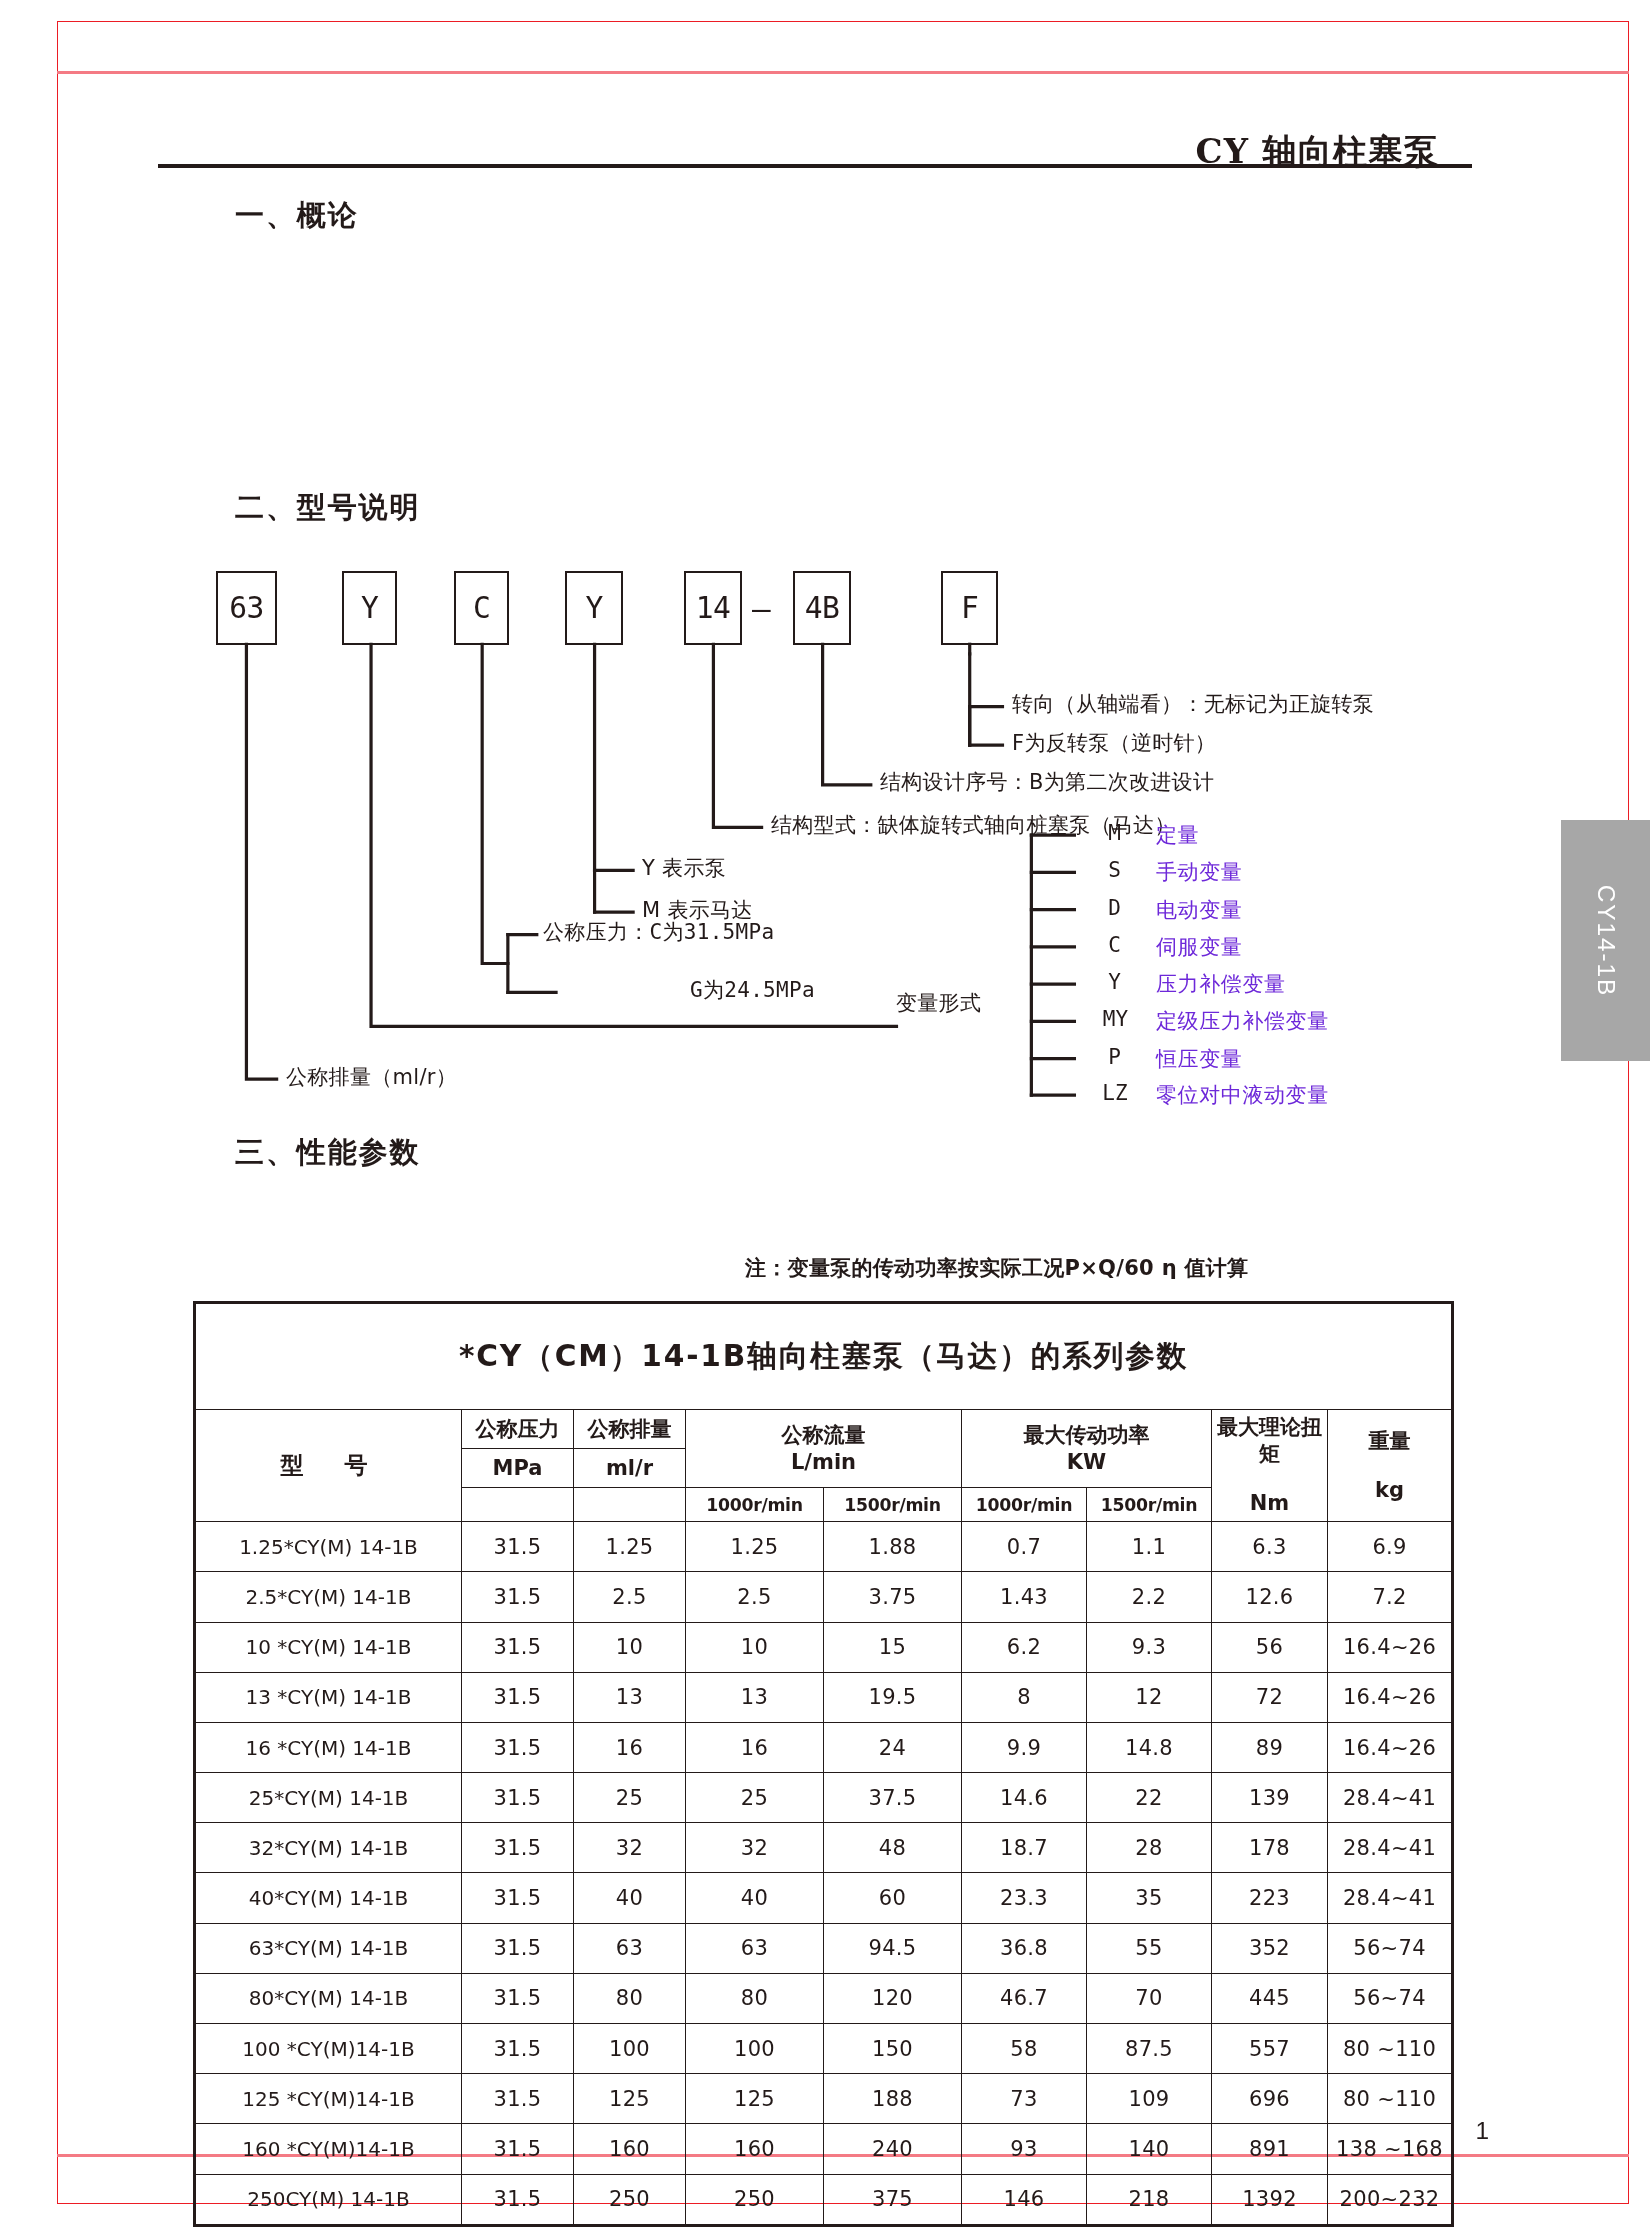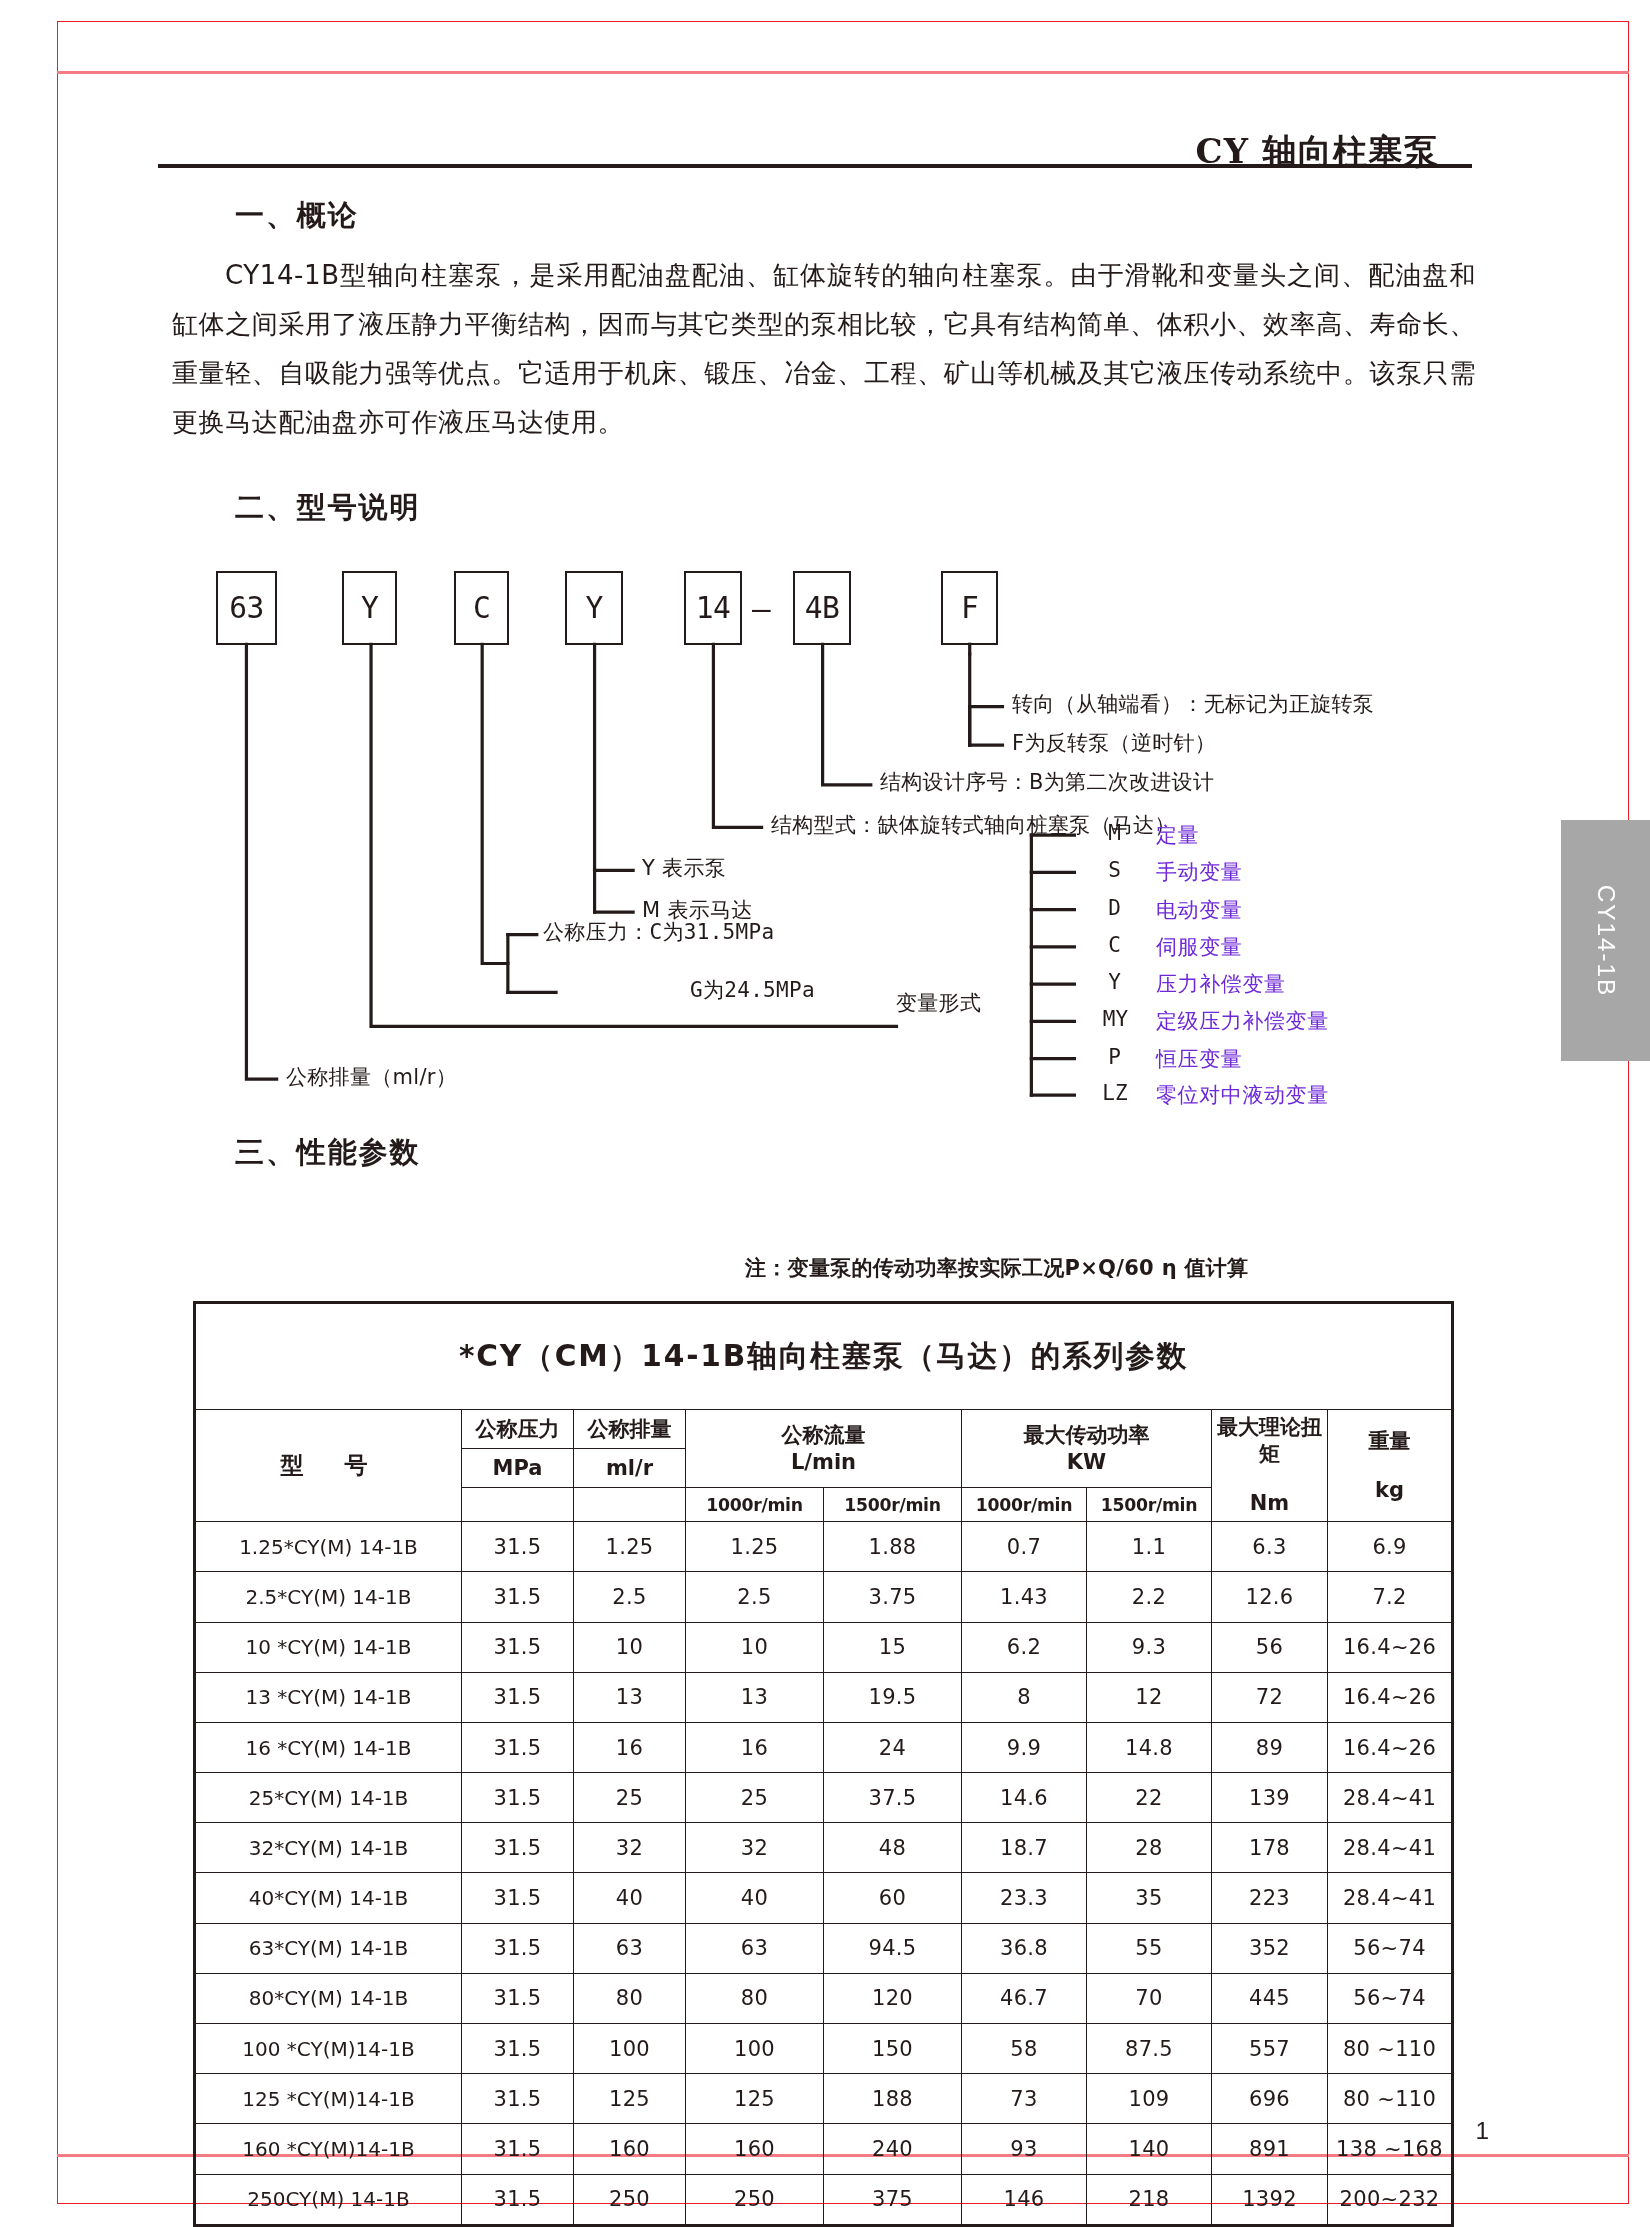--- a/index.html
+++ b/index.html
@@ -255,21 +255,20 @@
 <div id="page">
 
   <div class="red-frame"></div>
   <div class="red-line-top"></div>
   <div class="red-line-bottom"></div>
 
   <div class="head-title">CY 轴向柱塞泵</div>
   <div class="head-rule"></div>
 
   <div class="sec-heading" id="sec1">一、概论</div>
-  <div class="intro">CY14-1B型轴向柱塞泵，是采用配油盘配油、缸体旋转的轴向柱塞泵。由于滑靴和变量头之间、配油盘和缸体之间采用了液压静力平衡结构，因而与其它类型的泵相比较，它具有结构简单、体积小、效率高、寿命长、重量轻、自吸能力强等优点。它适用于机床、锻压、冶金、工程、矿山等机械及其它液压传动系统中。该泵只需更换马达配油盘亦可作液压马达使用。</div>
 
   <div class="sec-heading" id="sec2">二、型号说明</div>
 
   <div class="code-box" style="left:216px;  top:571px; width:61px;  height:74px;">63</div>
   <div class="code-box" style="left:342px;  top:571px; width:55px;  height:74px;">Y</div>
   <div class="code-box" style="left:454px;  top:571px; width:55px;  height:74px;">C</div>
   <div class="code-box" style="left:565px;  top:571px; width:58px;  height:74px;">Y</div>
   <div class="code-box" style="left:684px; top:571px; width:58px;  height:74px;">14</div>
   <div class="dash" style="left:752px; top:590px;">—</div>
   <div class="code-box" style="left:793px; top:571px; width:58px;  height:74px;">4B</div>

